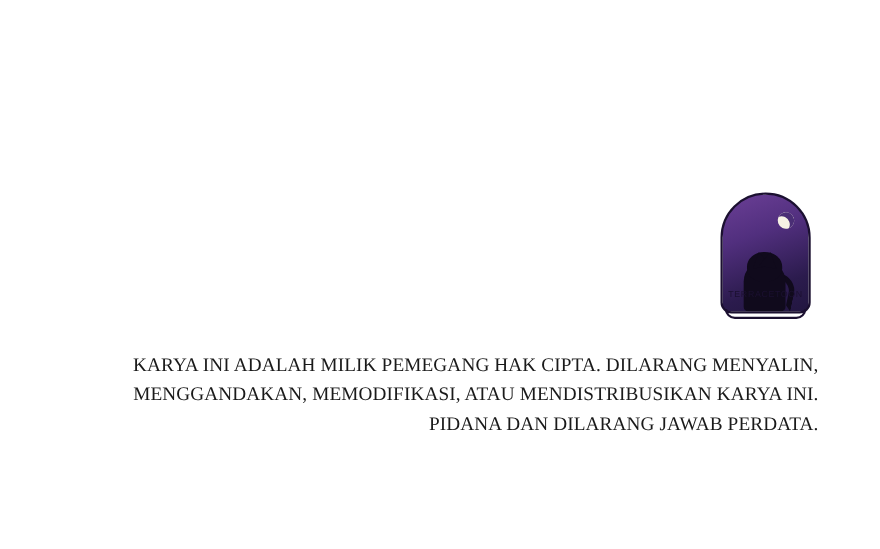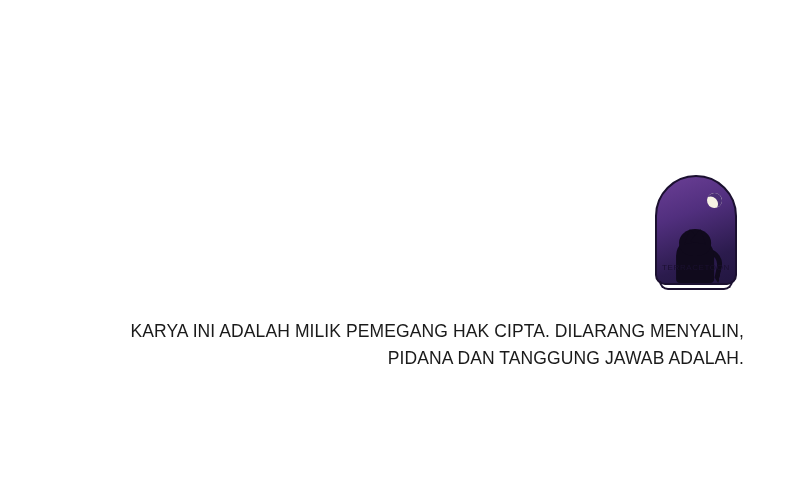--- a/index.html
+++ b/index.html
@@ -128,21 +128,21 @@
   .notice {
     position: absolute;
     left: 56px;
     top: 318px;
     width: 688px;
     text-align: right;
     color: #1a1a1a;
     font-size: 17.5px;
     line-height: 27px;
     letter-spacing: 0.1px;
-    font-family: Liberation Sans, sans-serif;
+    font-family: Liberation Serif, serif;
   }
   .notice-line {
     display: block;
     white-space: nowrap;
   }
 </style>
 </head>
 <body>
 
 <div class="page">
@@ -158,16 +158,17 @@
           <div class="cat-ear right"></div>
         </div>
       </div>
     </div>
     <div class="logo-text">TERRACETOON</div>
     <div class="logo-underline"></div>
   </div>
 
   <div class="notice">
     <span class="notice-line">KARYA INI ADALAH MILIK PEMEGANG HAK CIPTA. DILARANG MENYALIN,</span>
-    <span class="notice-line">PIDANA DAN TANGGUNG JAWAB ADALAH.</span>
+    <span class="notice-line">MENGGANDAKAN, MEMODIFIKASI, ATAU MENDISTRIBUSIKAN KARYA INI.</span>
+    <span class="notice-line">PIDANA DAN DILARANG JAWAB PERDATA.</span>
   </div>
 
 </div>
 
 </body></html>

